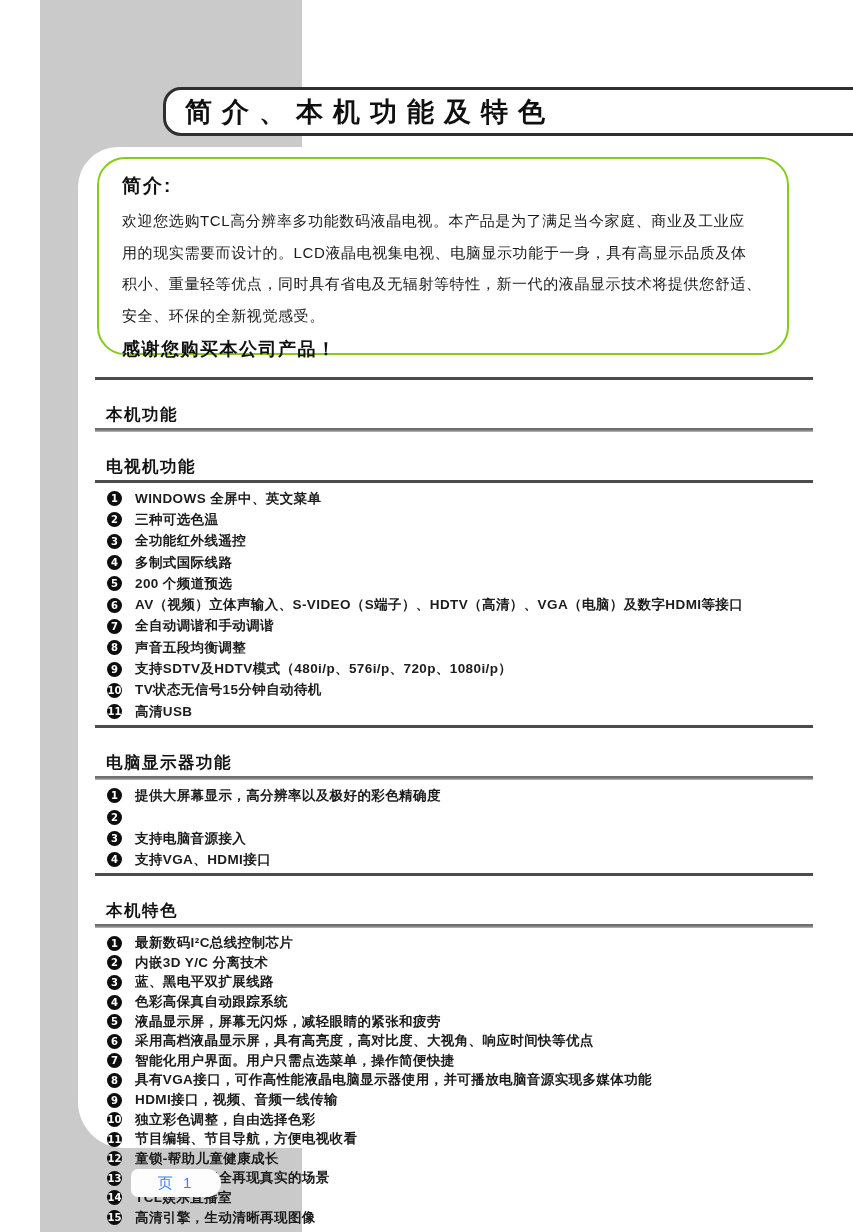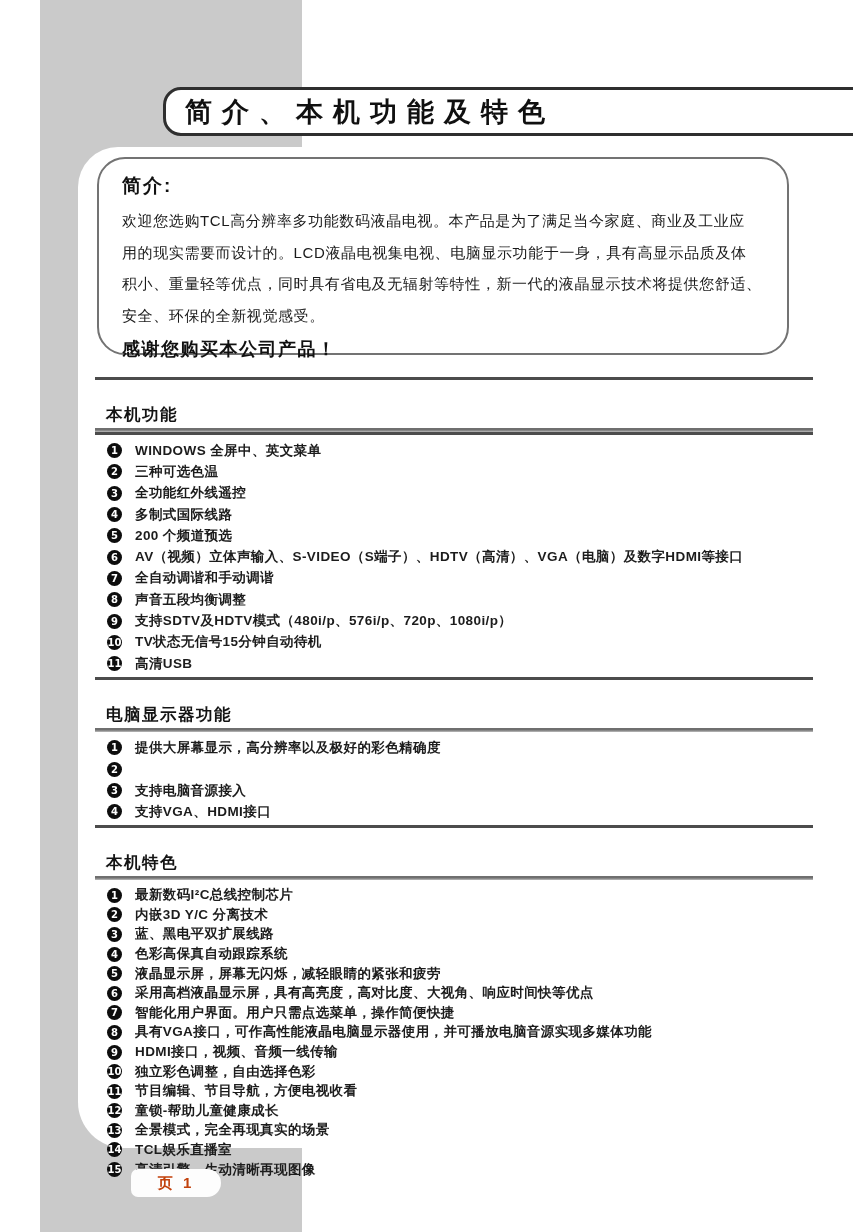--- a/index.html
+++ b/index.html
@@ -12,21 +12,21 @@
   
   .white-page{position:absolute;left:78px;top:147px;width:775px;height:1001px;background:#ffffff;border-radius:40px 0 0 46px;}
 
   
   .title-box{position:absolute;left:163px;top:87px;width:784px;height:49px;background:#ffffff;
     border:3px solid #2f2f2f;border-radius:18px;box-sizing:border-box;display:flex;align-items:center;padding-left:19px;}
   .title-text{font-size:27px;font-weight:bold;color:#101010;letter-spacing:10px;white-space:nowrap;}
 
   
   .intro-box{position:absolute;left:97px;top:157px;width:692px;height:198px;box-sizing:border-box;
-    border:2px solid #737373;border-radius:28px;background:#ffffff;padding:12px 22px 7px 23px;}
+    border:2px solid #84cc16;border-radius:28px;background:#ffffff;padding:12px 22px 7px 23px;}
   .intro-heading{font-size:19px;font-weight:bold;color:#111;letter-spacing:2px;margin:2px 0 6px 0;}
   .intro-line{font-size:15px;font-weight:400;color:#1a1a1a;line-height:31.5px;letter-spacing:0.6px;white-space:nowrap;}
   .intro-thanks{font-size:18px;font-weight:bold;color:#111;letter-spacing:1.5px;margin-top:6px;}
 
   
   .sections{position:absolute;left:95px;top:377px;width:718px;}
   .rule{width:100%;}
   .rule.dark{height:3px;background:#4c4c4c;}
   .rule.mid{height:4px;background:linear-gradient(to bottom,#6f6f6f 45%,#bdbdbd);}
   .sec-heading{font-size:16.5px;font-weight:bold;color:#141414;letter-spacing:1.5px;padding:5px 0 4px 11px;line-height:19px;margin-top:20px;}
@@ -36,21 +36,21 @@
   .list.pc .list-item{height:21.3px;}
   .list.features .list-item{height:19.6px;}
   .bullet{flex:none;width:15px;height:15px;border-radius:50%;background:#0d0d0d;color:#ffffff;
     font-size:10px;font-weight:bold;display:inline-flex;align-items:center;justify-content:center;
     margin:0 13px 0 12px;font-family:"DejaVu Sans",sans-serif;}
   .item-text{font-size:13.5px;font-weight:600;color:#1c1c1c;letter-spacing:0.4px;white-space:nowrap;text-align:right;}
 
   
   .footer-pill{position:absolute;left:131px;top:1169px;width:90px;height:28px;background:#fdfdfd;
     border-radius:8px 16px 16px 8px;display:flex;align-items:center;justify-content:center;}
-  .footer-pill span{font-size:15px;font-weight:bold;color:#c2410c;letter-spacing:3px;}
+  .footer-pill span{font-size:15px;font-weight:normal;color:#3b82f6;letter-spacing:3px;}
 </style>
 </head>
 <body>
 
 <div class="canvas">
   <div class="gray-bg"></div>
   <div class="white-page"></div>
 
   <div class="title-box">
     <span class="title-text">简介、本机功能及特色</span>
@@ -62,20 +62,21 @@
     <div class="intro-line">用的现实需要而设计的。LCD液晶电视集电视、电脑显示功能于一身，具有高显示品质及体</div>
     <div class="intro-line">积小、重量轻等优点，同时具有省电及无辐射等特性，新一代的液晶显示技术将提供您舒适、</div>
     <div class="intro-line">安全、环保的全新视觉感受。</div>
     <div class="intro-thanks">感谢您购买本公司产品！</div>
   </div>
 
   <div class="sections">
     <div class="rule dark"></div>
     <div class="sec-heading">本机功能</div>
     <div class="rule mid"></div>
+    <div class="sec-heading">电视机功能</div>
     <div class="rule dark"></div>
     <div class="list tv">
         <div class="list-item">
           <span class="bullet">1</span>
           <span class="item-text">WINDOWS 全屏中、英文菜单</span>
         </div>
         <div class="list-item">
           <span class="bullet">2</span>
           <span class="item-text">三种可选色温</span>
         </div>

